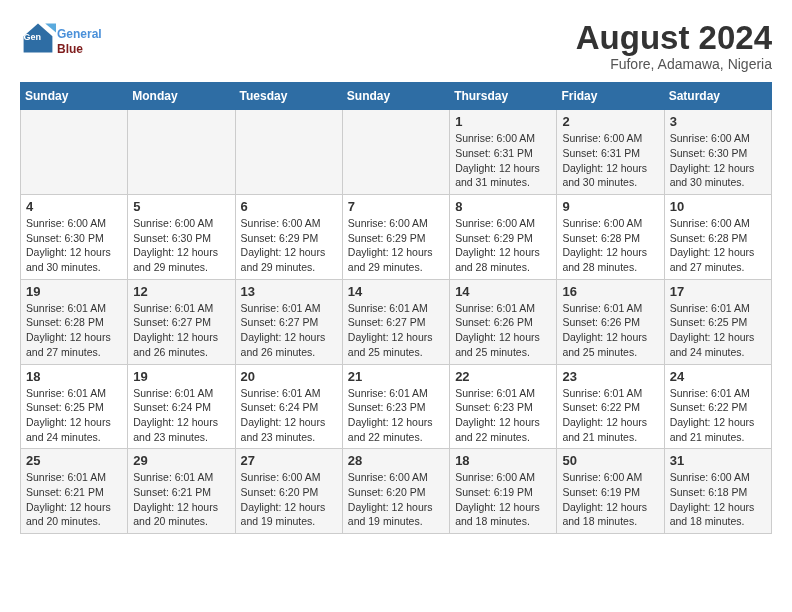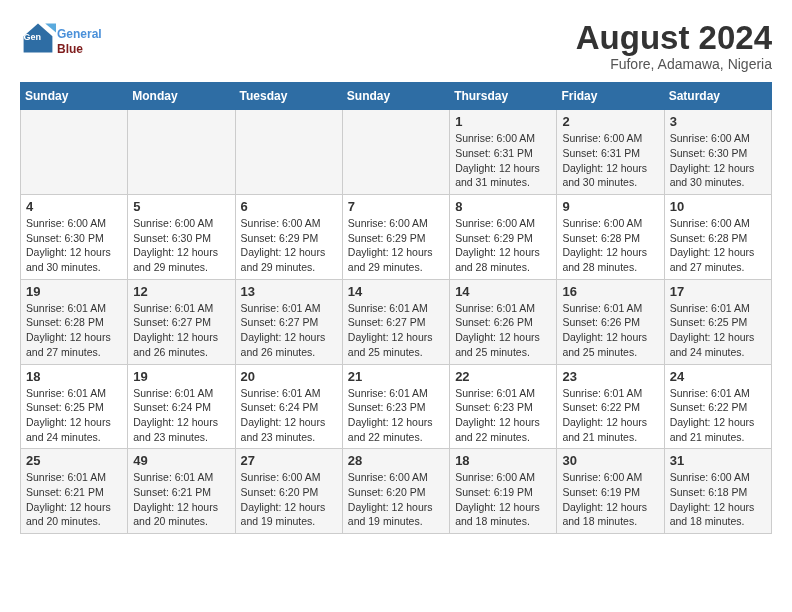--- a/index.html
+++ b/index.html
@@ -233,37 +233,37 @@
           <span class="day-num">24</span>
           <div class="day-info">Sunrise: 6:01 AM<br>Sunset: 6:22 PM<br>Daylight: 12 hours<br>and 21 minutes.</div>
         </td>
       </tr>
       <tr>
         <td>
           <span class="day-num">25</span>
           <div class="day-info">Sunrise: 6:01 AM<br>Sunset: 6:21 PM<br>Daylight: 12 hours<br>and 20 minutes.</div>
         </td>
         <td>
-          <span class="day-num">49</span>
+          <span class="day-num">29</span>
           <div class="day-info">Sunrise: 6:01 AM<br>Sunset: 6:21 PM<br>Daylight: 12 hours<br>and 20 minutes.</div>
         </td>
         <td>
           <span class="day-num">27</span>
           <div class="day-info">Sunrise: 6:00 AM<br>Sunset: 6:20 PM<br>Daylight: 12 hours<br>and 19 minutes.</div>
         </td>
         <td>
           <span class="day-num">28</span>
           <div class="day-info">Sunrise: 6:00 AM<br>Sunset: 6:20 PM<br>Daylight: 12 hours<br>and 19 minutes.</div>
         </td>
         <td>
           <span class="day-num">18</span>
           <div class="day-info">Sunrise: 6:00 AM<br>Sunset: 6:19 PM<br>Daylight: 12 hours<br>and 18 minutes.</div>
         </td>
         <td>
-          <span class="day-num">30</span>
+          <span class="day-num">50</span>
           <div class="day-info">Sunrise: 6:00 AM<br>Sunset: 6:19 PM<br>Daylight: 12 hours<br>and 18 minutes.</div>
         </td>
         <td>
           <span class="day-num">31</span>
           <div class="day-info">Sunrise: 6:00 AM<br>Sunset: 6:18 PM<br>Daylight: 12 hours<br>and 18 minutes.</div>
         </td>
       </tr>
     </tbody>
 </table>
 

